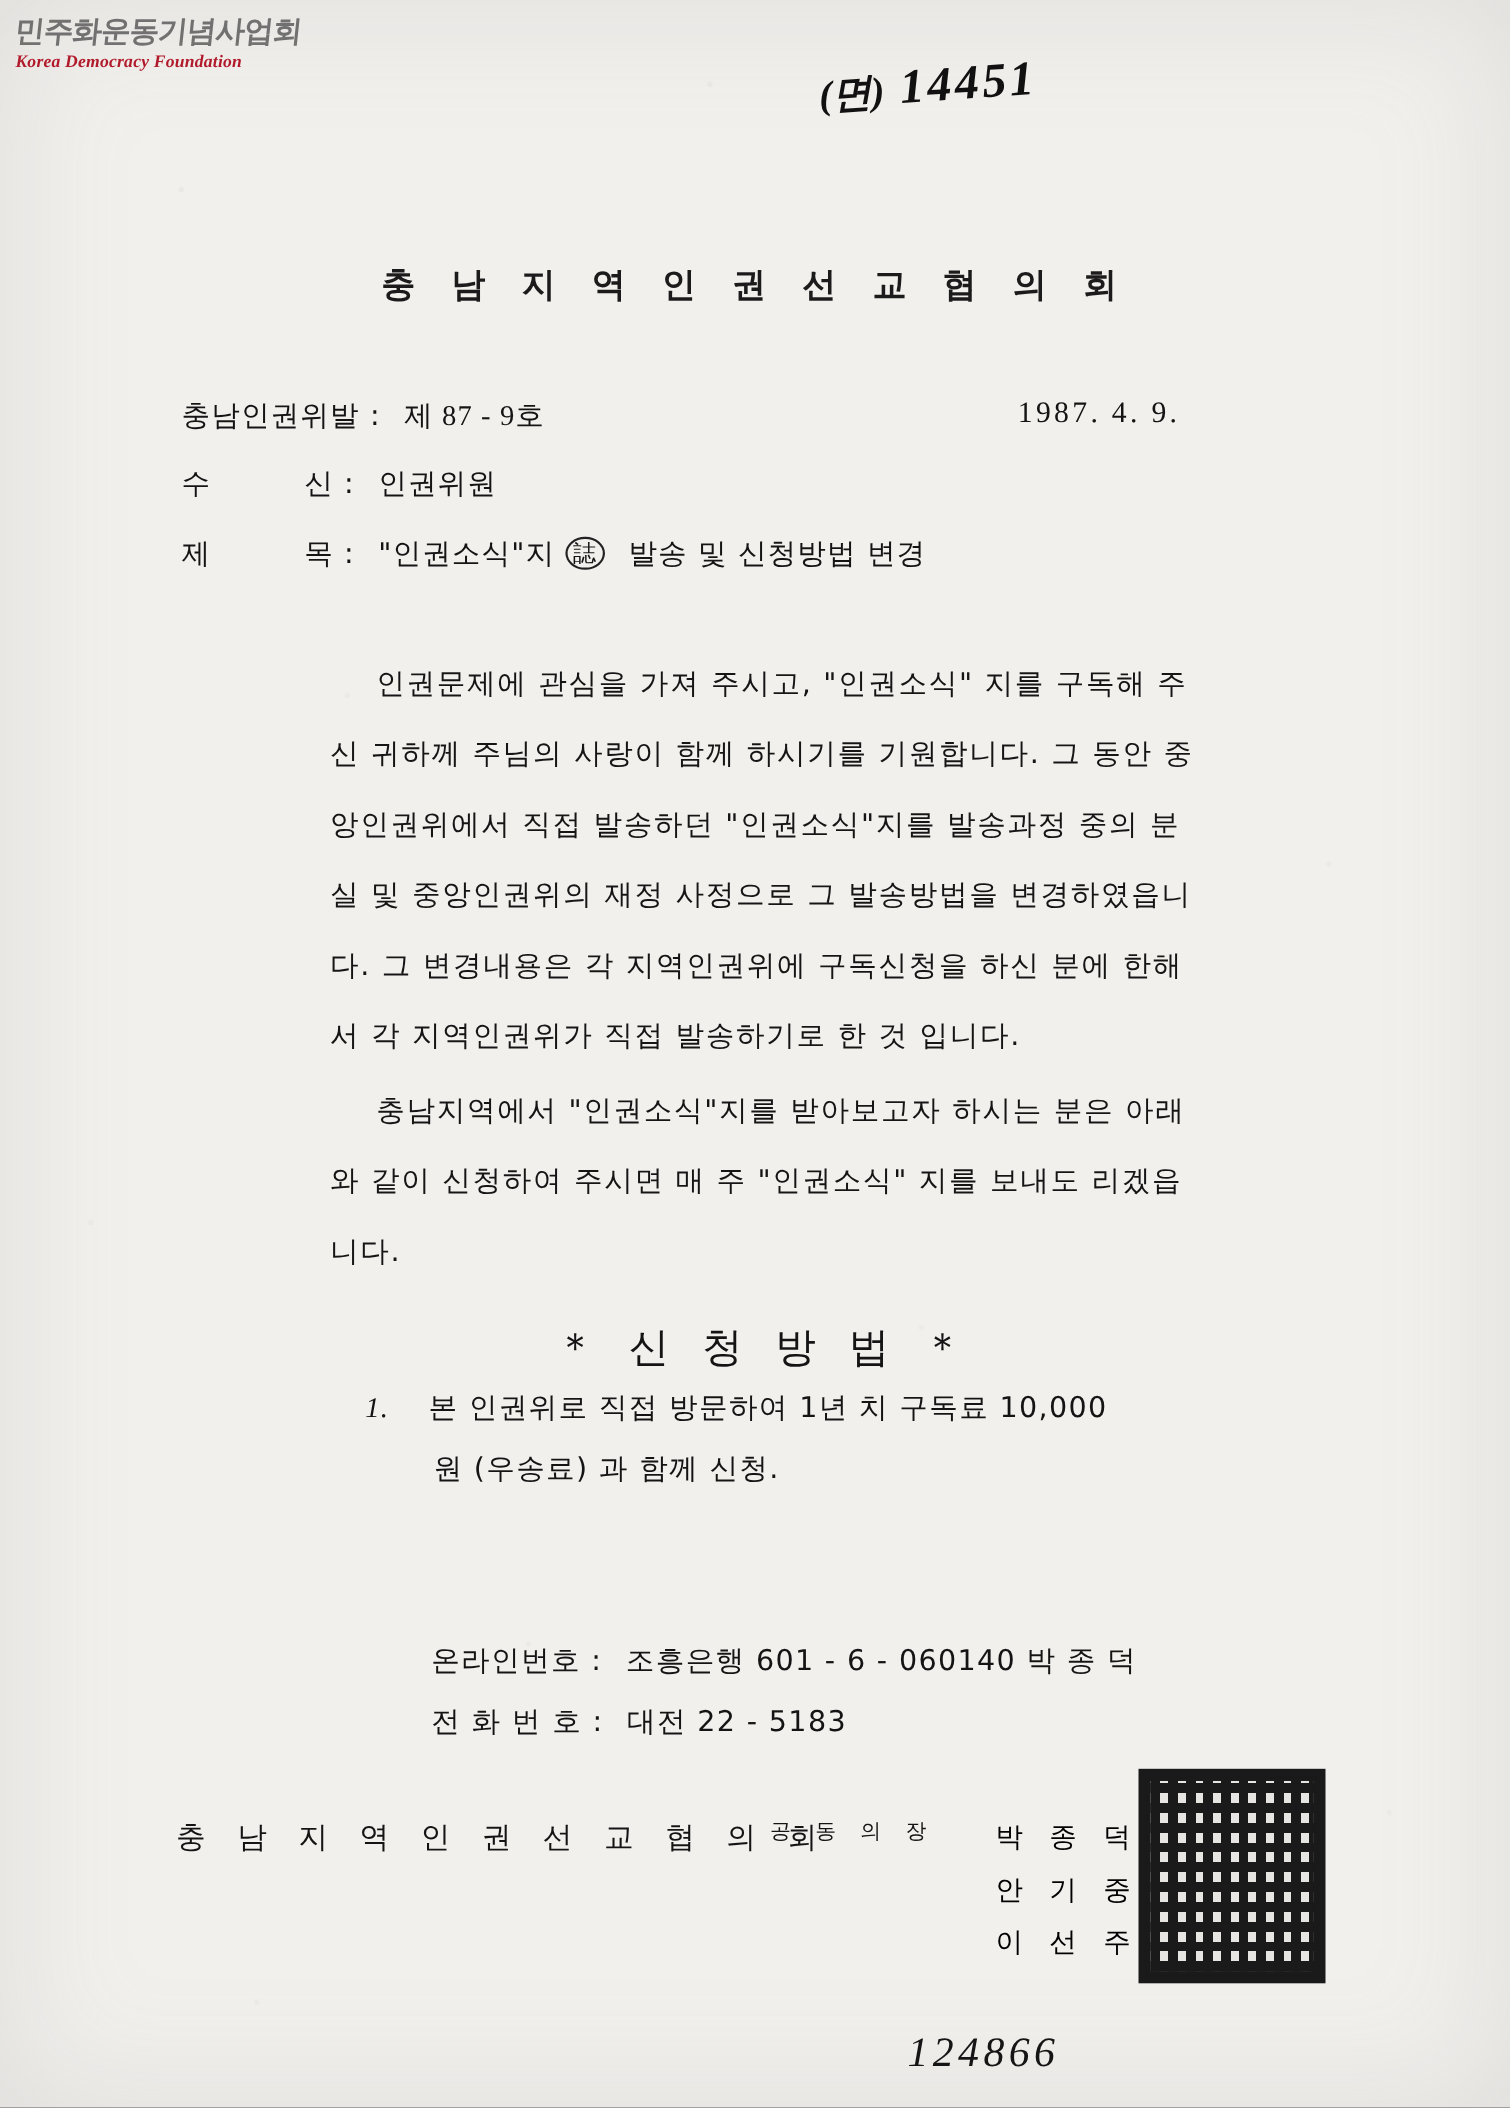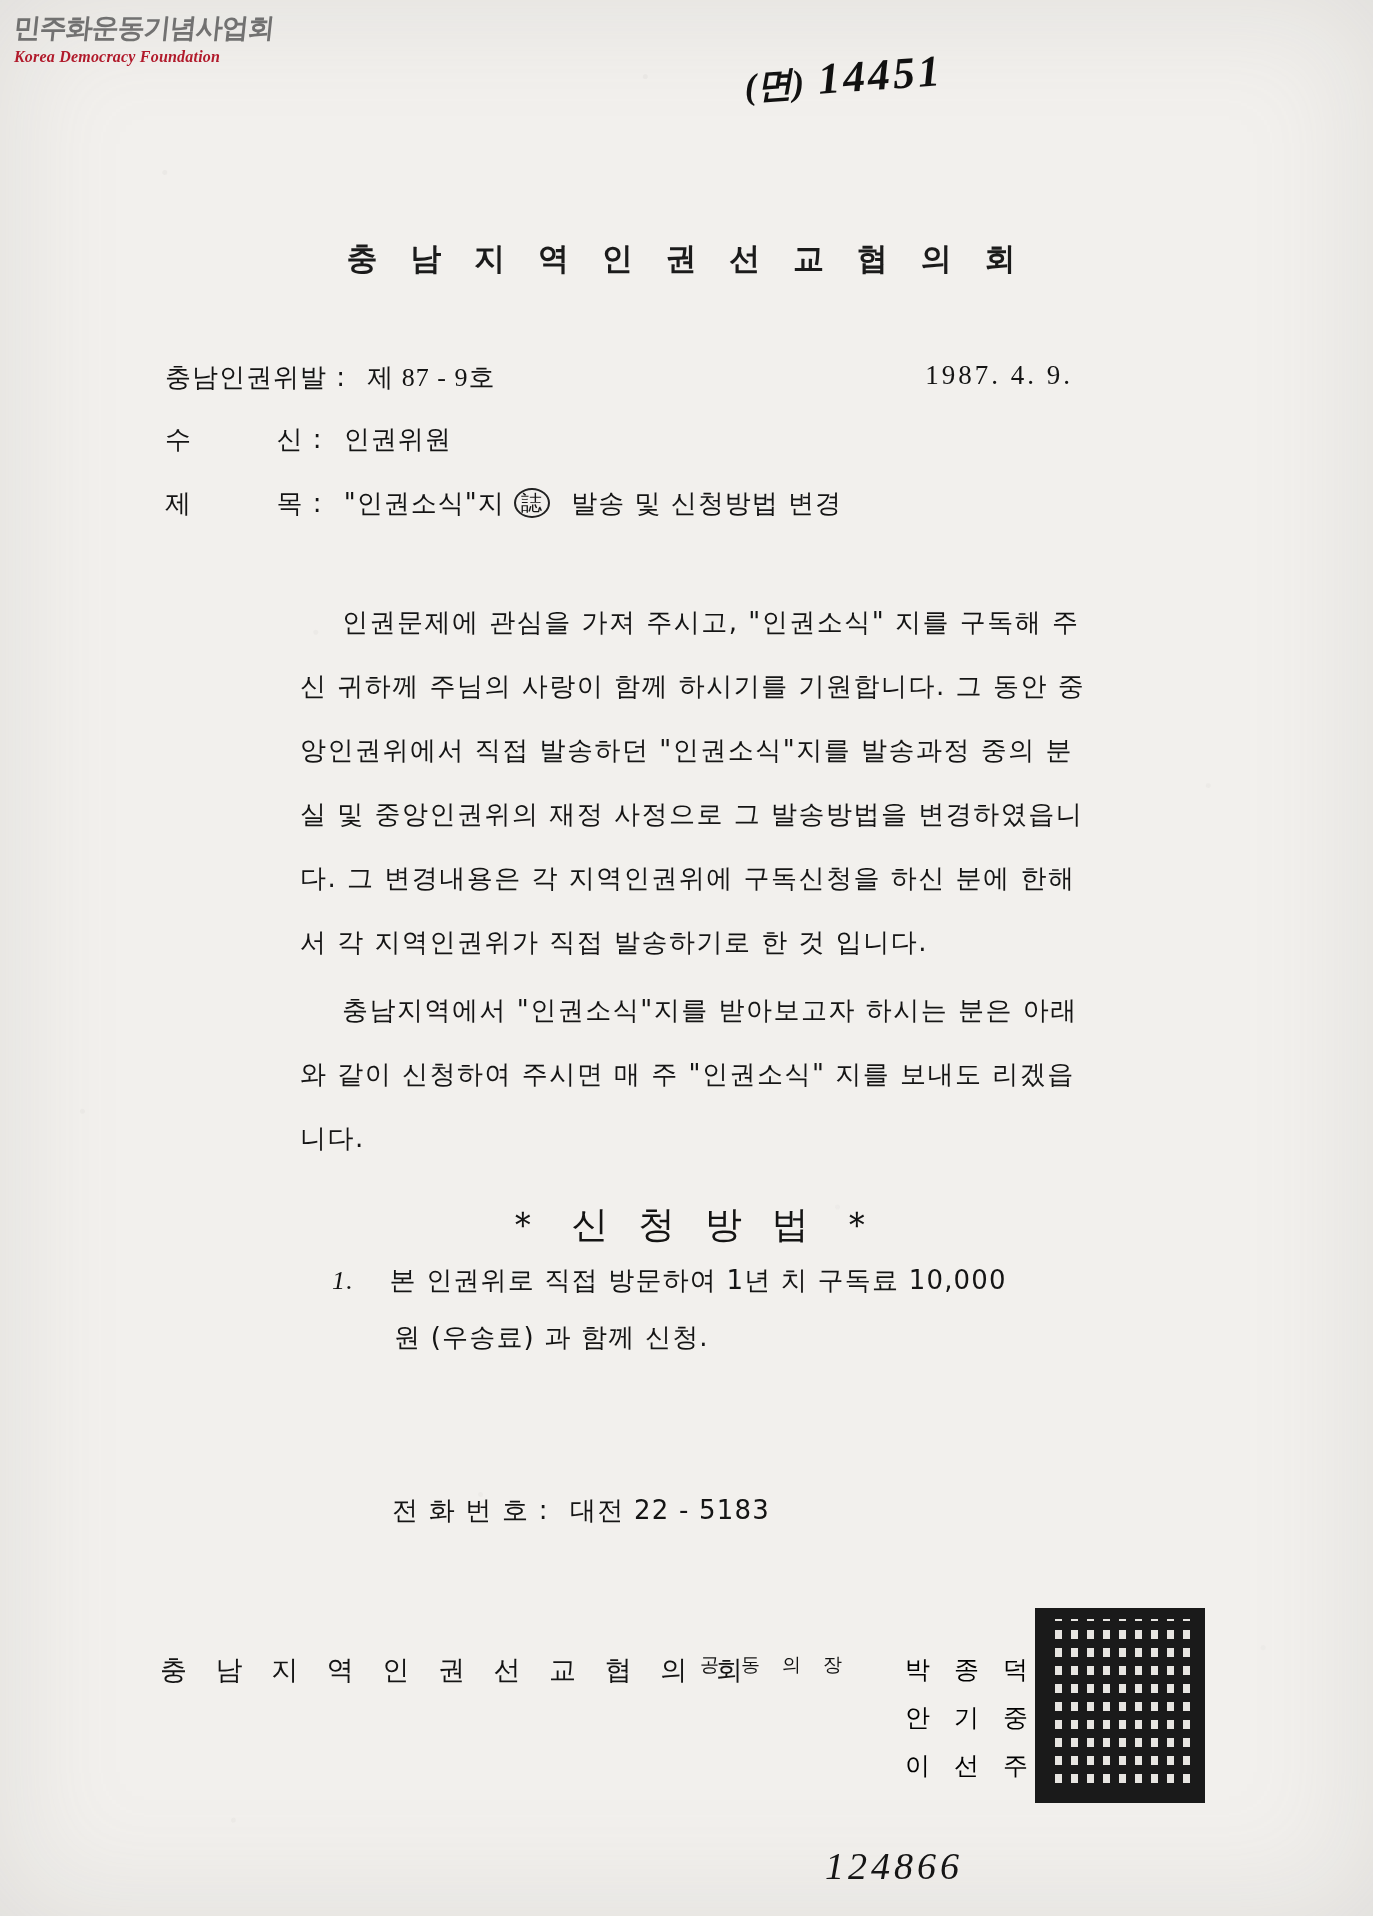--- a/index.html
+++ b/index.html
@@ -298,20 +298,24 @@
   <div class="apply-list">
     <div class="apply-item">
       <span class="num">1.</span>
       <span>본 인권위로 직접 방문하여 1년 치 구독료 10,000</span>
       <span class="cont">원 (우송료) 과 함께 신청.</span>
     </div>
   </div>
 
   <div class="acct-lines">
     <div>
+      <span>온라인번호 :</span>
+      <span style="margin-left:12px;">조흥은행 601 - 6 - 060140 박 종 덕</span>
+    </div>
+    <div>
       <span>전 화 번 호 :</span>
       <span style="margin-left:12px;">대전 22 - 5183</span>
     </div>
   </div>
 
   <div class="sign-org">충 남 지 역 인 권 선 교 협 의 회</div>
   <div class="sign-role">공 동 의 장</div>
   <div class="sign-names">
     <div>박 종 덕</div>
     <div>안 기 중</div>

